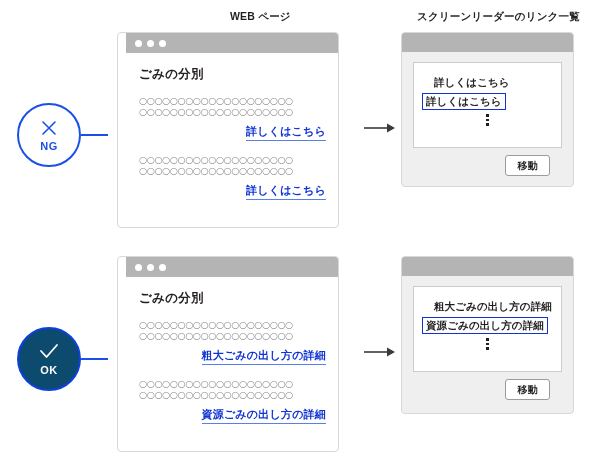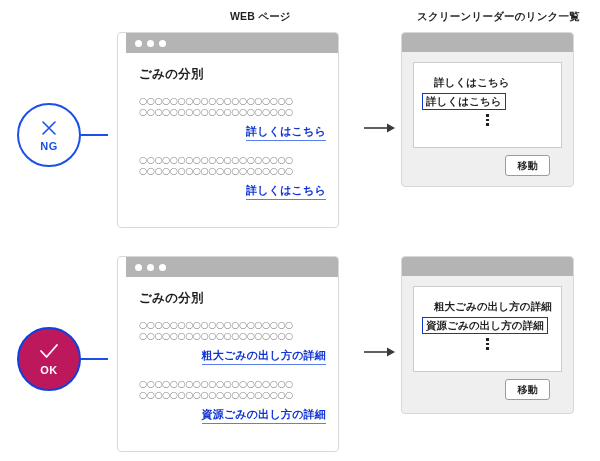--- a/index.html
+++ b/index.html
@@ -52,21 +52,21 @@
   }
   #badge-ng {
     left: 17px; top: 103px;
     border: 2px solid #1a50e8;
     background: #ffffff;
   }
   #badge-ng .badge-label { color: #1a50e8; }
   #badge-ok {
     left: 17px; top: 327px;
     border: 2px solid #0d40e0;
-    background: #be185d;
+    background: #0c4a6e;
   }
   #badge-ok .badge-label { color: #ffffff; }
 
   .connector {
     position: absolute;
     height: 2px;
     width: 27px;
     background: #1a50e8;
   }
   #connector-ng { left: 81px; top: 134px; }

